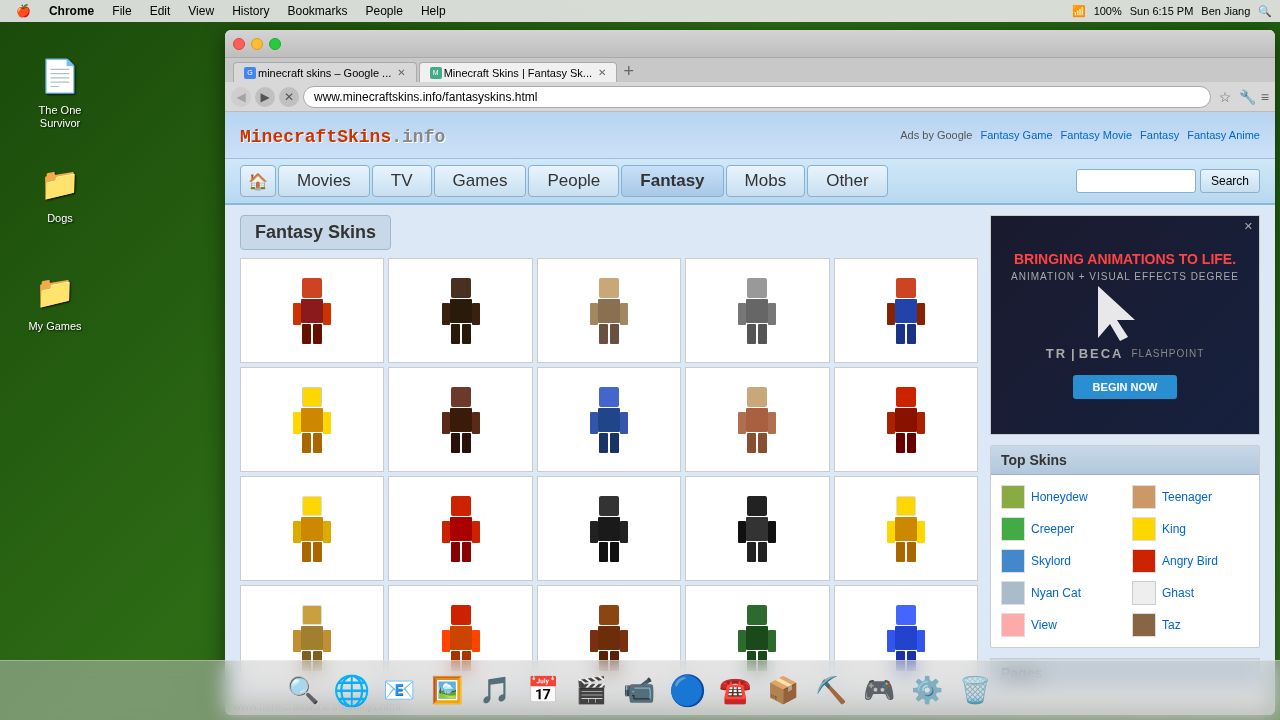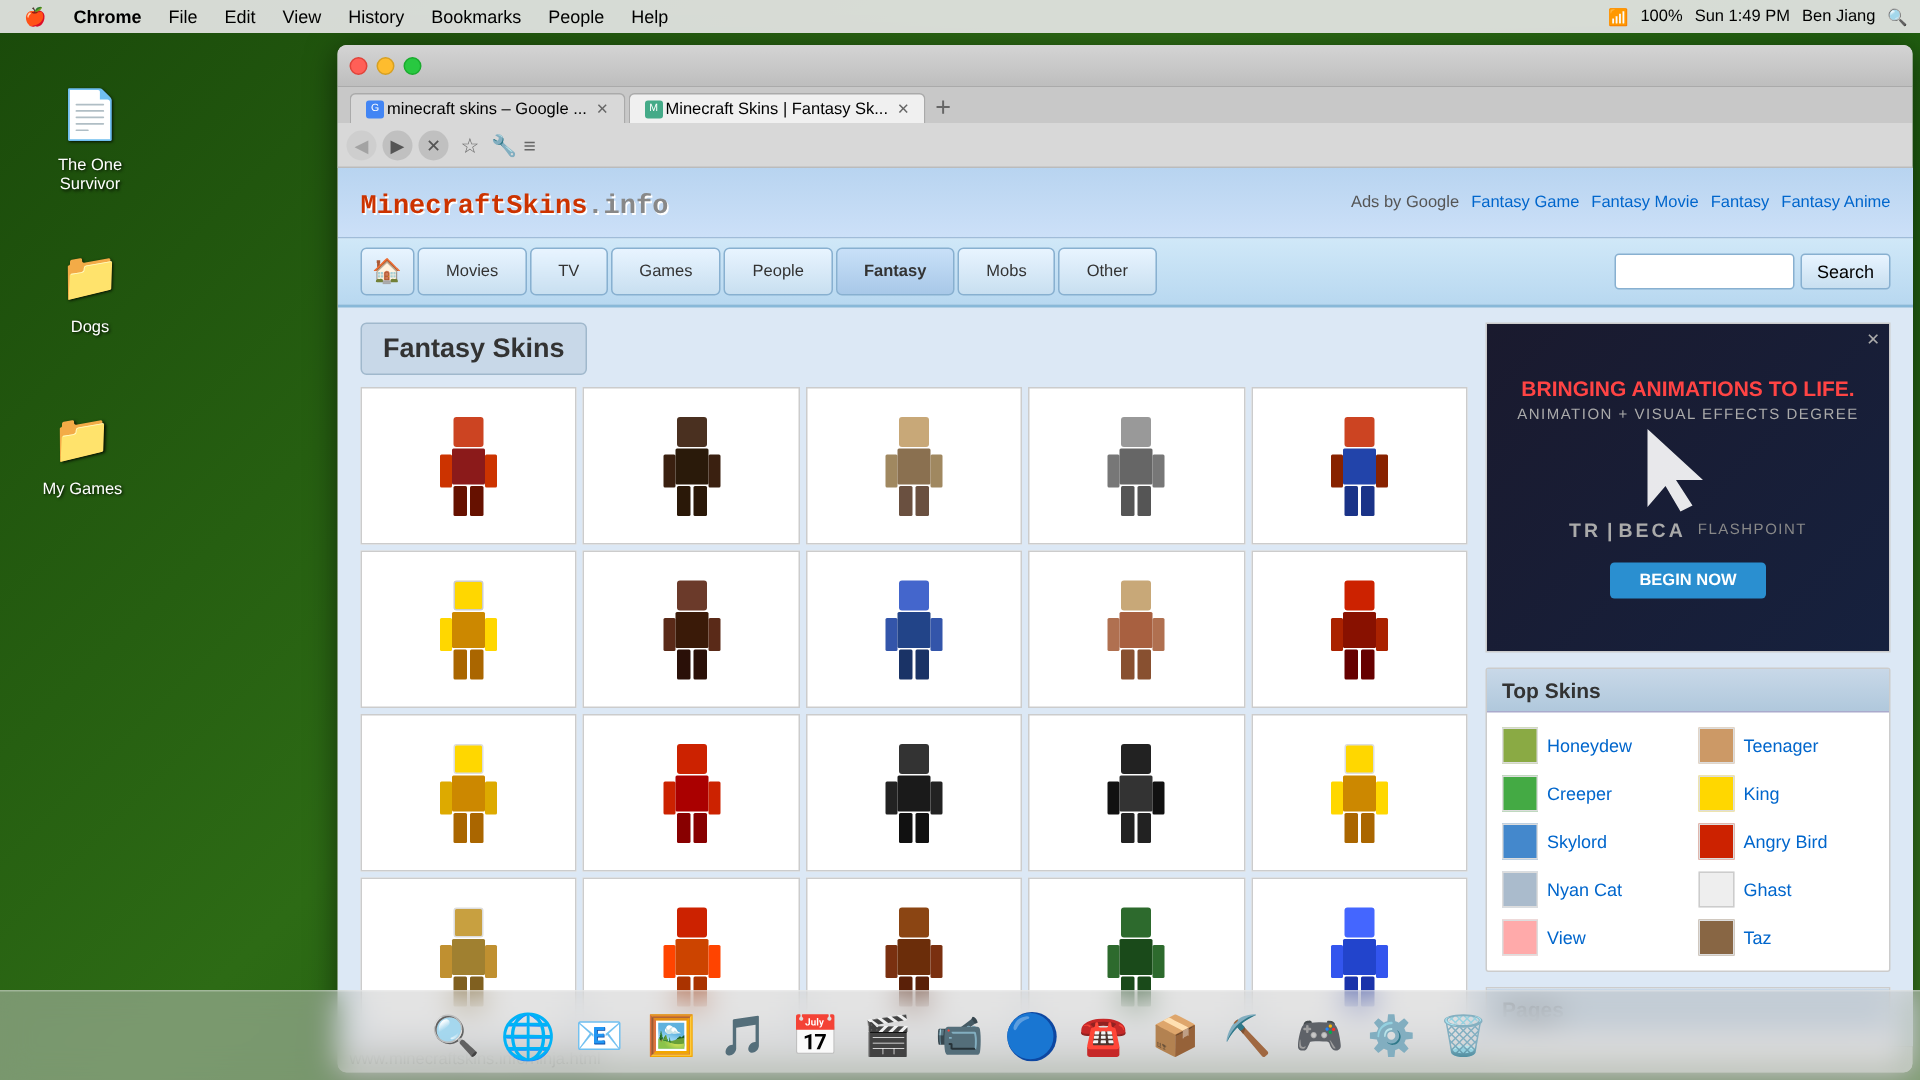--- a/index.html
+++ b/index.html
@@ -252,21 +252,21 @@
       font-size: 16px;
     }
     .nav-item {
       height: 32px;
       padding: 0 18px;
       background: linear-gradient(to bottom, #e8f4ff, #c8dff0);
       border: 1px solid #88b0d0;
       border-radius: 4px;
       display: flex;
       align-items: center;
-      font-size: 11px;
+      font-size: 17px;
       font-weight: 500;
       color: #333;
       cursor: pointer;
       font-family: Arial, sans-serif;
     }
     .nav-search {
       margin-left: auto;
       display: flex;
       align-items: flex-end;
       gap: 4px;
@@ -475,21 +475,21 @@
   <span class="menubar-item">File</span>
   <span class="menubar-item">Edit</span>
   <span class="menubar-item">View</span>
   <span class="menubar-item">History</span>
   <span class="menubar-item">Bookmarks</span>
   <span class="menubar-item">People</span>
   <span class="menubar-item">Help</span>
   <div class="menubar-right">
     <span>📶</span>
     <span>100%</span>
-    <span>Sun 1:49 PM</span>
+    <span>Sun 6:15 PM</span>
     <span>Ben Jiang</span>
     <span>🔍</span>
   </div>
 </div>
 
 <div class="desktop-icon" style="top:52px; left:25px;">
   <div class="icon-img">📄</div>
   <div class="icon-label">The One<br>Survivor</div>
 </div>
 <div class="desktop-icon" style="top:160px; left:25px;">
@@ -520,20 +520,23 @@
       <span>Minecraft Skins | Fantasy Sk...</span>
       <span class="tab-close">✕</span>
     </div>
     <div style="margin-left:4px; font-size:18px; color:#666; cursor:pointer;">+</div>
   </div>
 
   <div class="address-bar">
     <button class="nav-btn disabled">◀</button>
     <button class="nav-btn">▶</button>
     <button class="nav-btn">✕</button>
+    <div class="url-bar">
+      <span>www.minecraftskins.info/fantasyskins.html</span>
+    </div>
     <span class="star-icon">☆</span>
     <span style="font-size:14px;color:#666;cursor:pointer;">🔧</span>
     <span style="font-size:14px;color:#666;cursor:pointer;">≡</span>
   </div>
 
   <div class="page-content">
 
     <div class="site-header">
       <div class="site-logo">
         <span style="color:#cc3300;">MinecraftSkins</span><span>.info</span>

